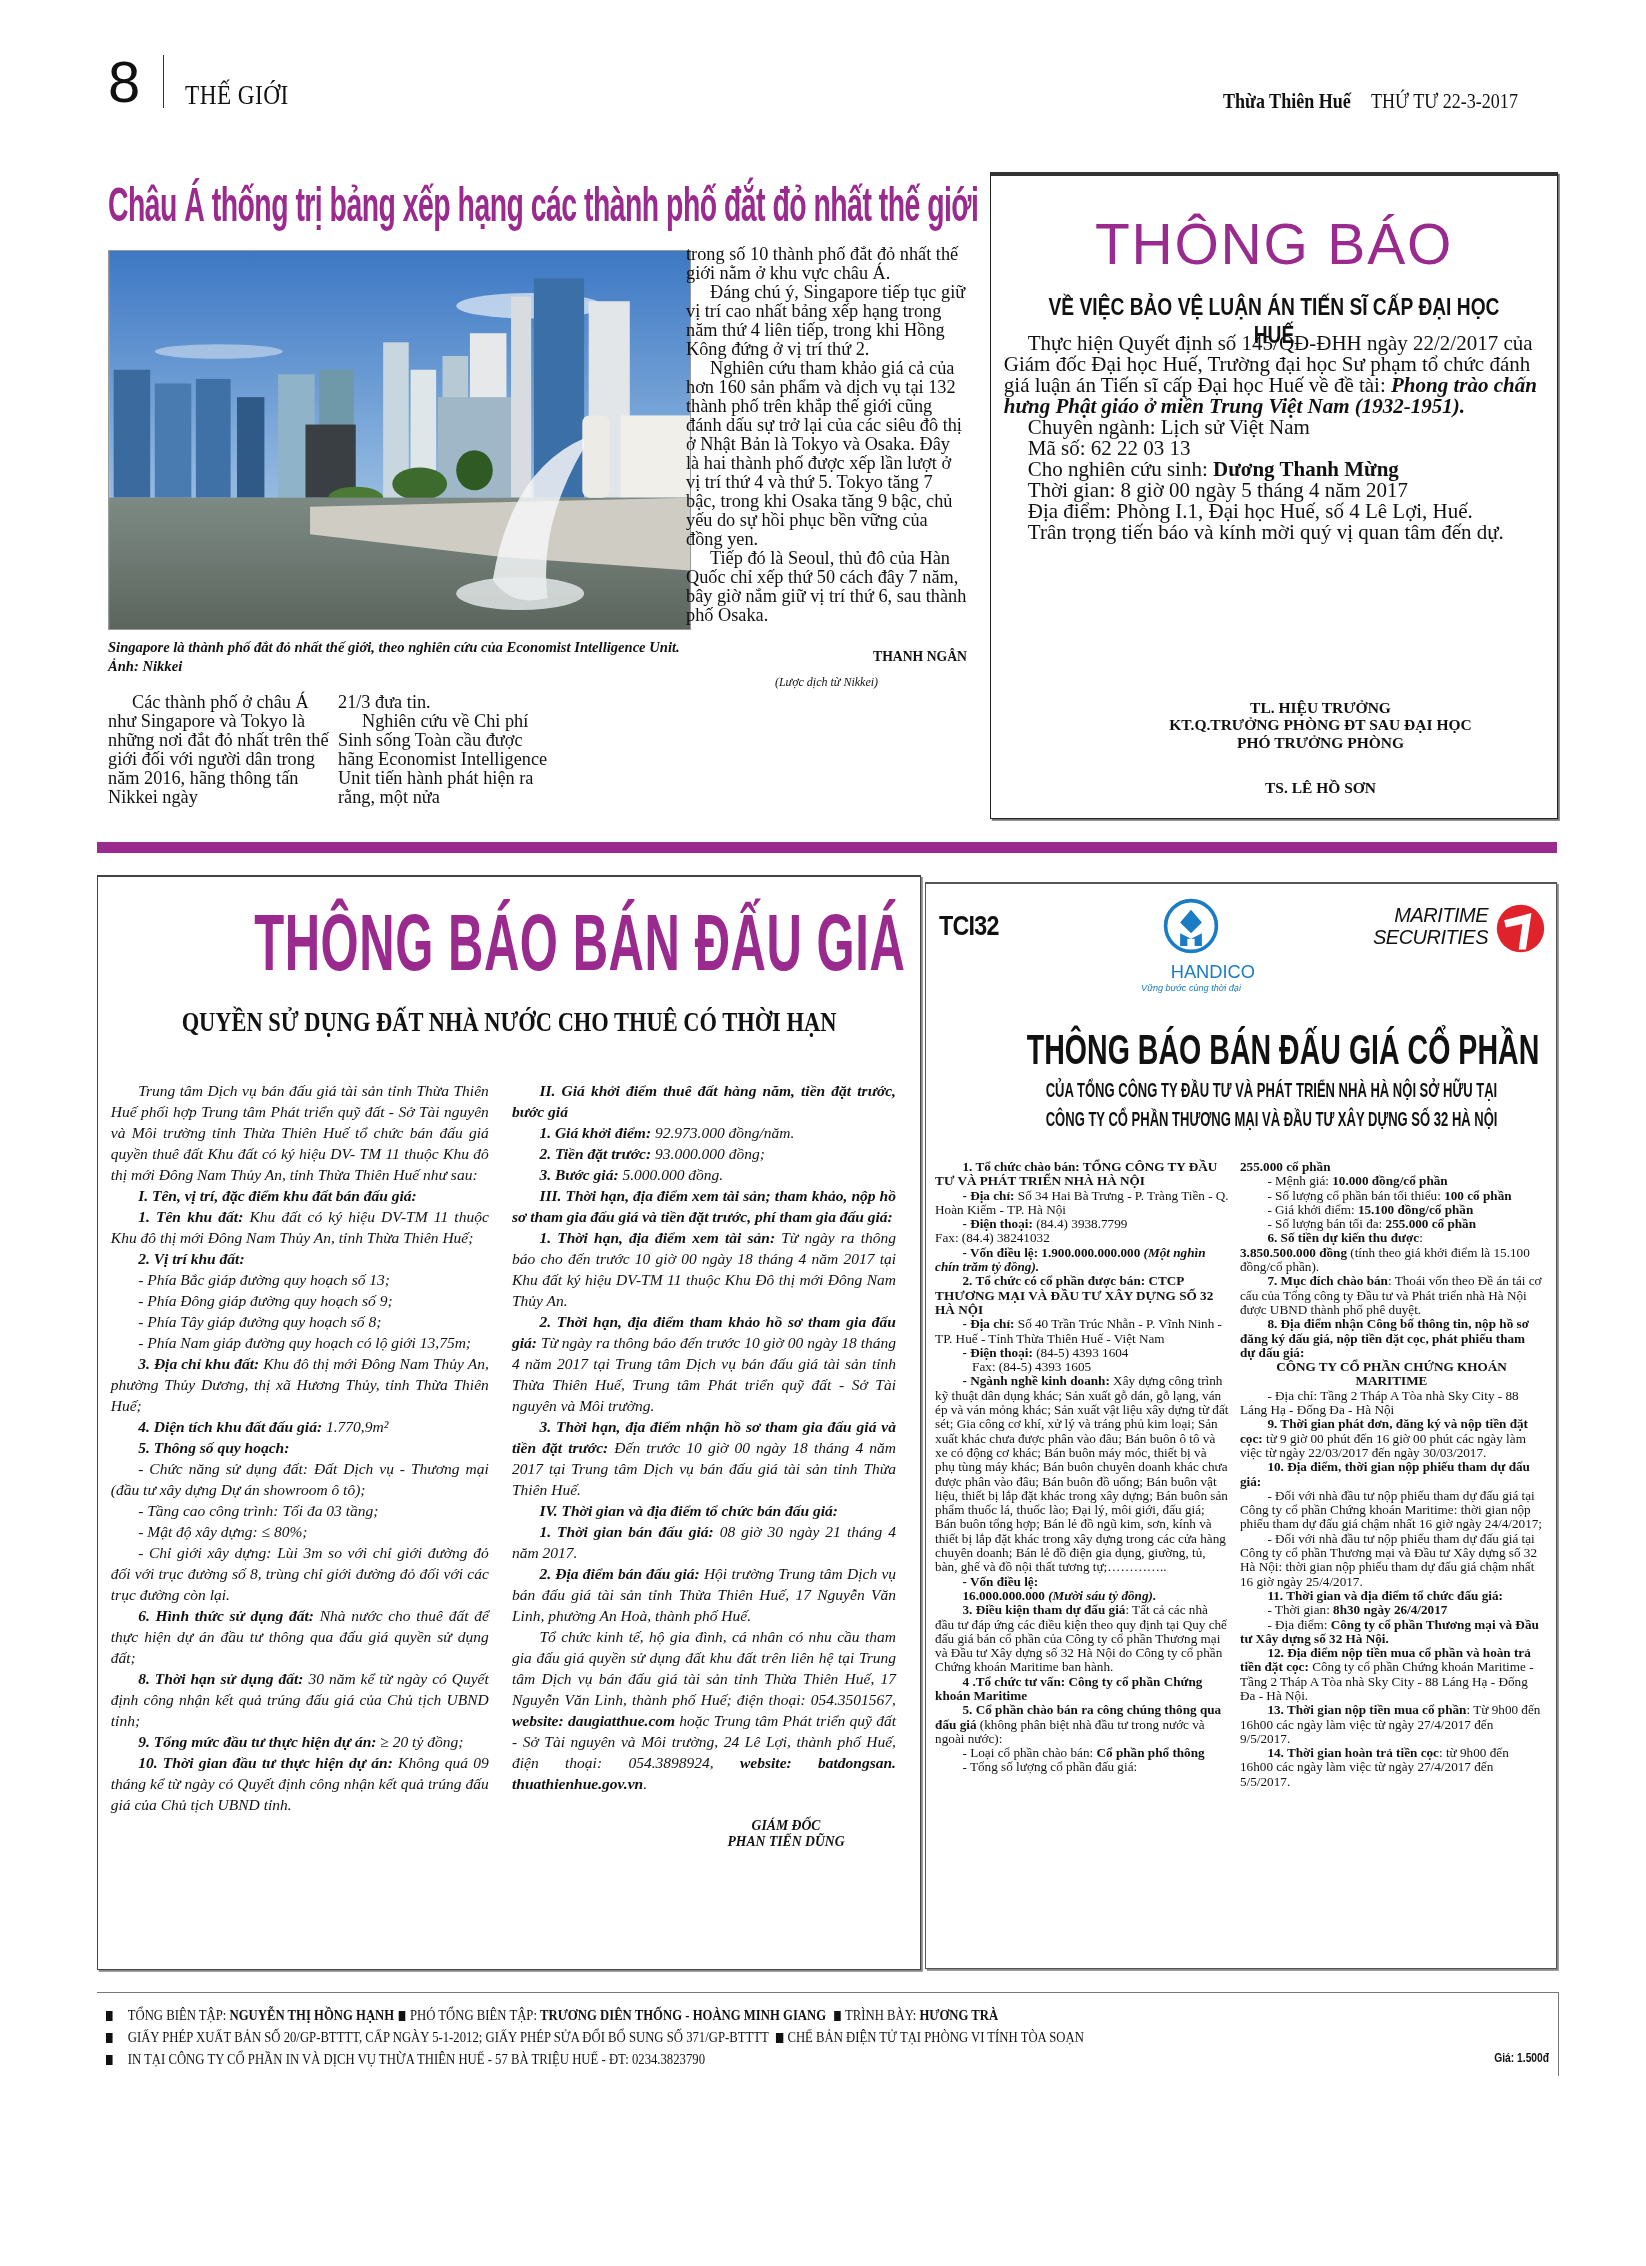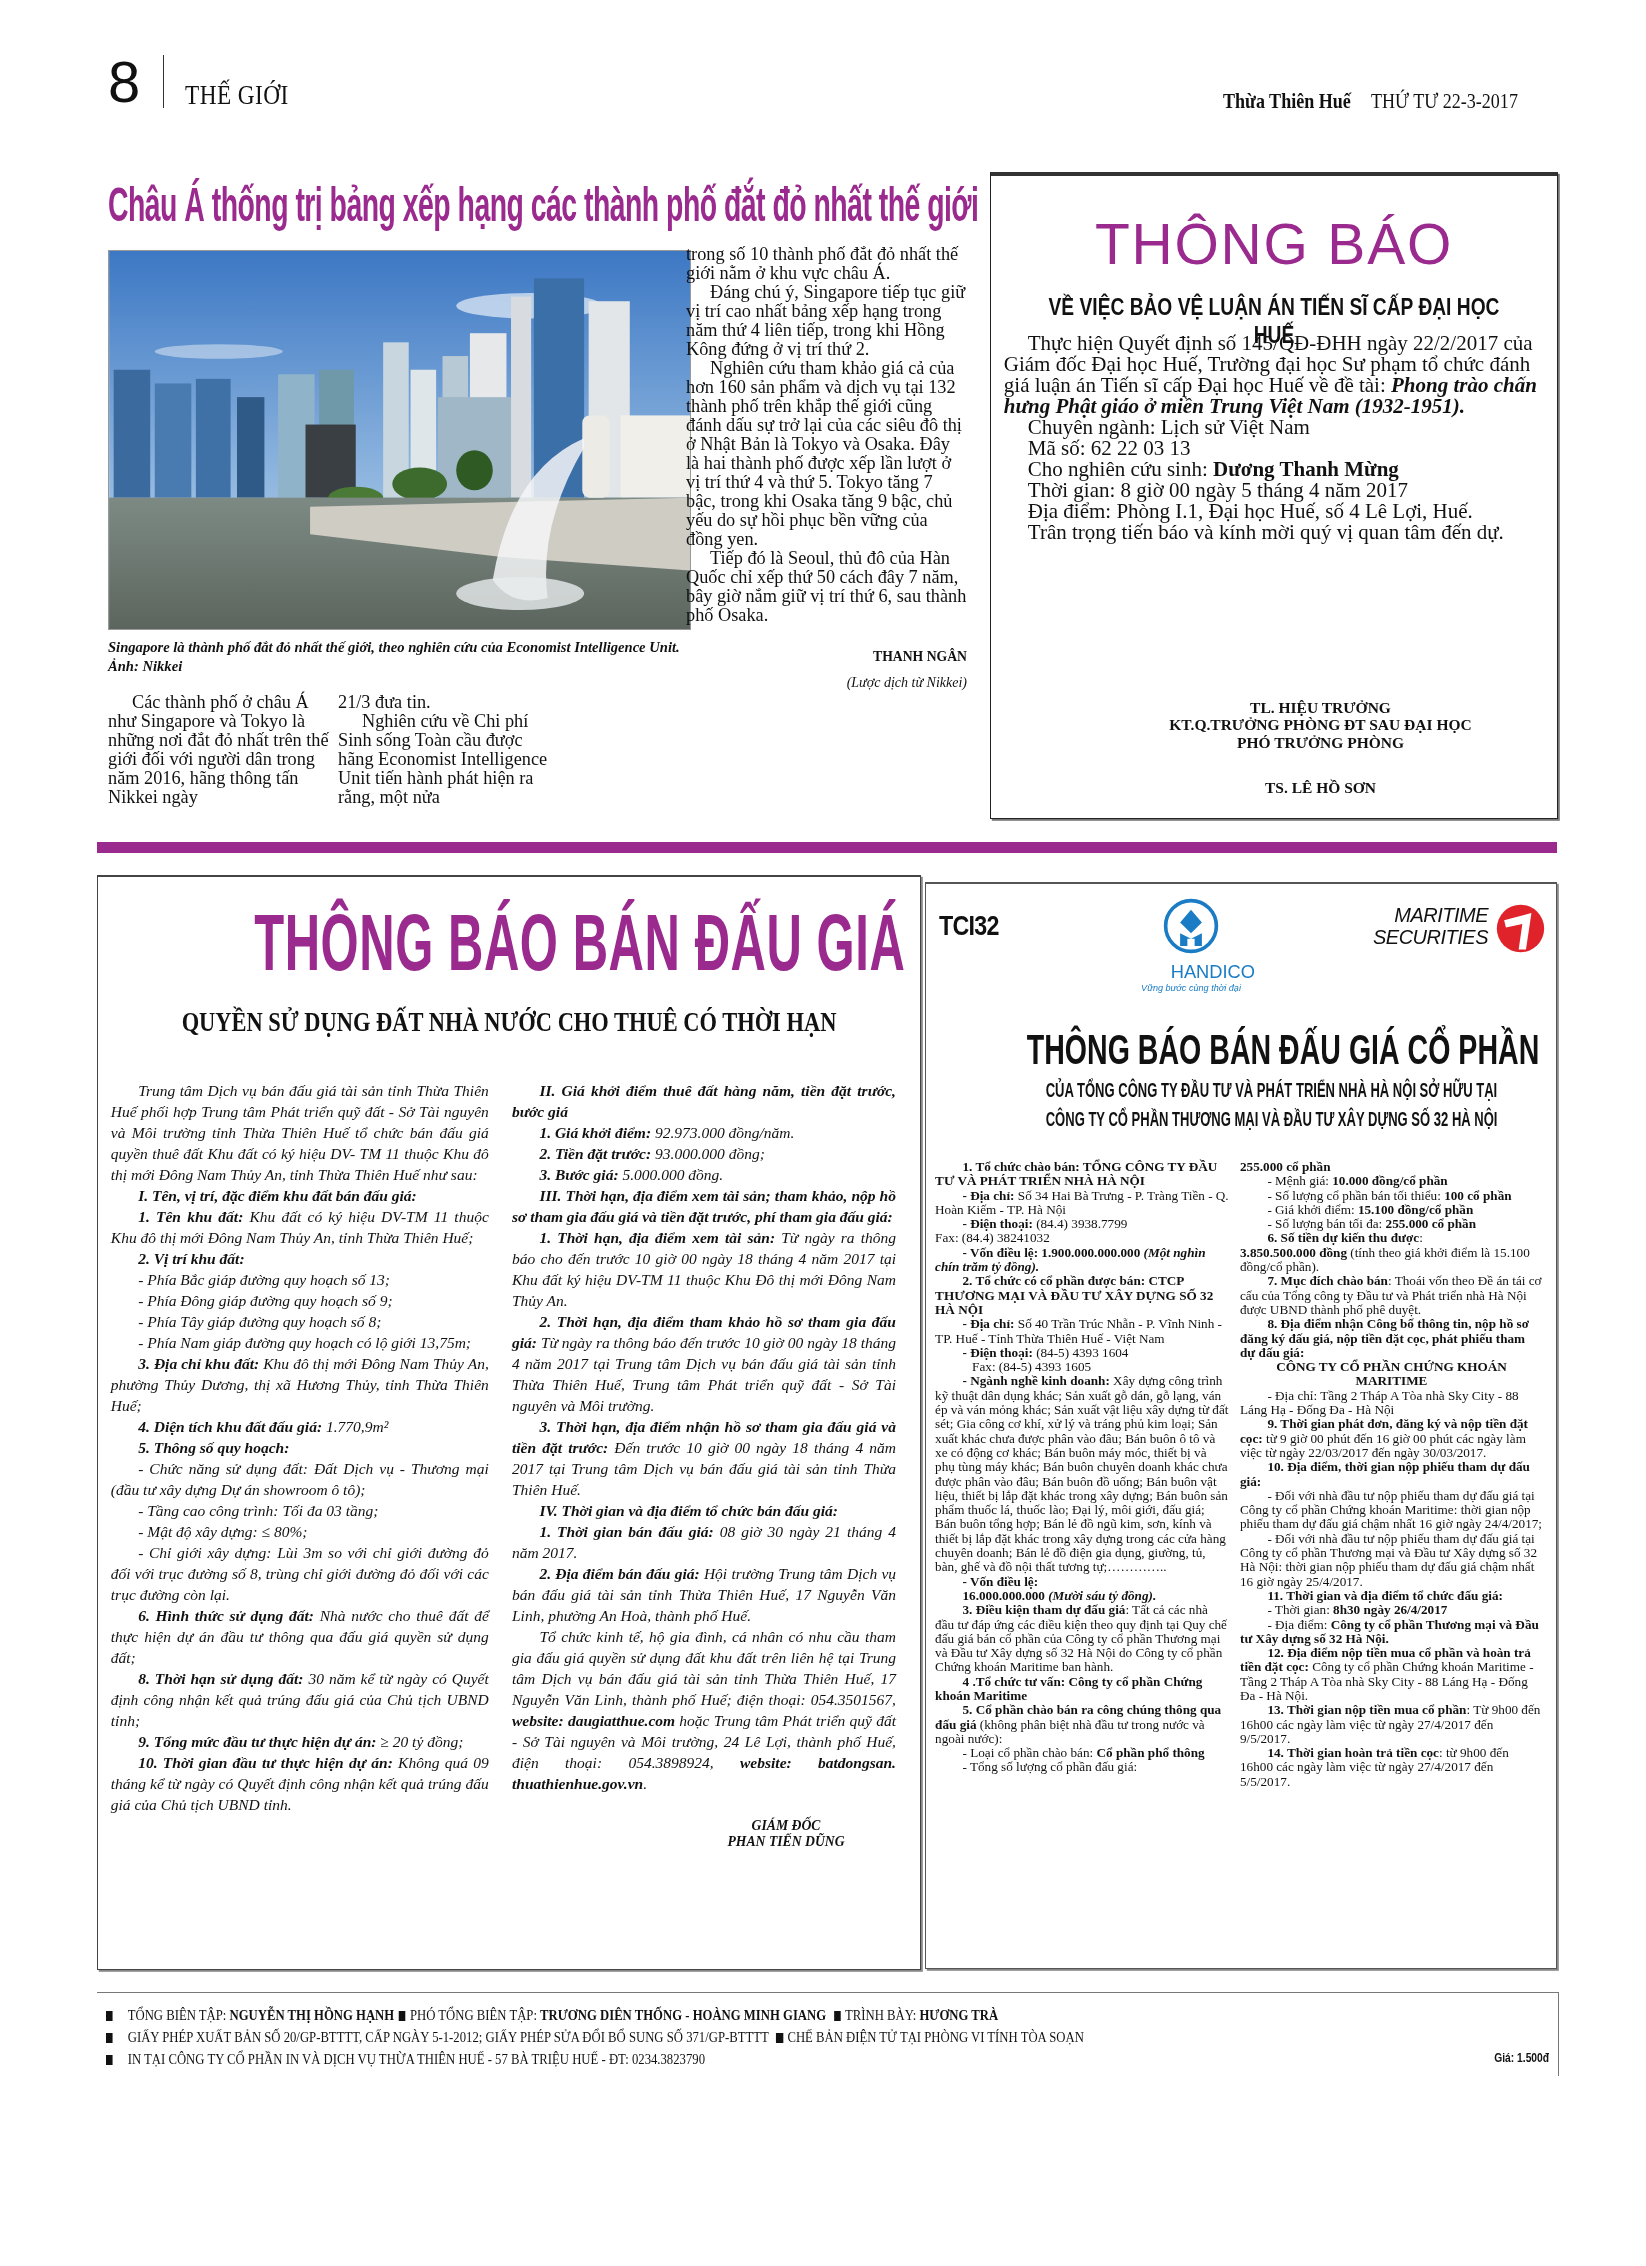--- a/index.html
+++ b/index.html
@@ -18,21 +18,21 @@
   
   .headline { left: 108px; top: 172px; width: 868px; color: #9b2a8f; font-family: "Liberation Sans", sans-serif; font-weight: 700; font-size: 49px; line-height: 64px; transform: scaleX(0.58); transform-origin: left; white-space: nowrap; letter-spacing: -0.9px; }
   .photo { left: 108px; top: 250px; width: 583px; height: 380px; overflow: hidden; border: 0.9px solid #999; }
   .caption { left: 108px; top: 638px; width: 585px; font-size: 14.6px; font-style: italic; font-weight: 700; line-height: 19px; }
   .col { font-size: 18.3px; line-height: 19px; text-align: left; }
   .col p { text-indent: 24px; }
   .col-a { left: 108px; top: 693px; width: 227px; }
   .col-b { left: 338px; top: 693px; width: 219px; }
   .col-c { left: 686px; top: 245px; width: 281px; }
   .byline { text-align: right; font-weight: 700; font-size: 13.7px; margin-top: 22px; }
-  .byline-note { text-align: right; font-style: italic; font-size: 14px; margin-top: 7.3px; }
+  .byline-note { text-align: center; font-style: italic; font-size: 12px; margin-top: 7.3px; }
 
   
   .notice-box { left: 990px; top: 172px; width: 568px; height: 647px; border: 1.8px solid #222; border-top: 4.6px solid #333; box-shadow: 1.8px 1.8px 0 #777; }
   .notice-title { position: absolute; top: 35px; left: 0; width: 100%; text-align: center; color: #9b2a8f; font-family: "Liberation Sans", sans-serif; font-weight: 400; font-size: 57px; letter-spacing: 1.8px; }
   .notice-sub { position: absolute; top: 117px; left: 0; width: 100%; text-align: center; font-family: "Liberation Sans", sans-serif; font-weight: 700; font-size: 24px; transform: scaleX(0.8); }
   .notice-body { position: absolute; top: 157px; left: 12.8px; width: 544px; font-size: 21px; line-height: 21px; }
   .notice-body p { text-indent: 24px; }
   .notice-sign { position: absolute; top: 523px; left: 110px; width: 439px; text-align: center; font-weight: 700; font-size: 15.5px; line-height: 17.4px; }
   .notice-signer { position: absolute; top: 603px; left: 110px; width: 439px; text-align: center; font-weight: 700; font-size: 15.5px; }
 

